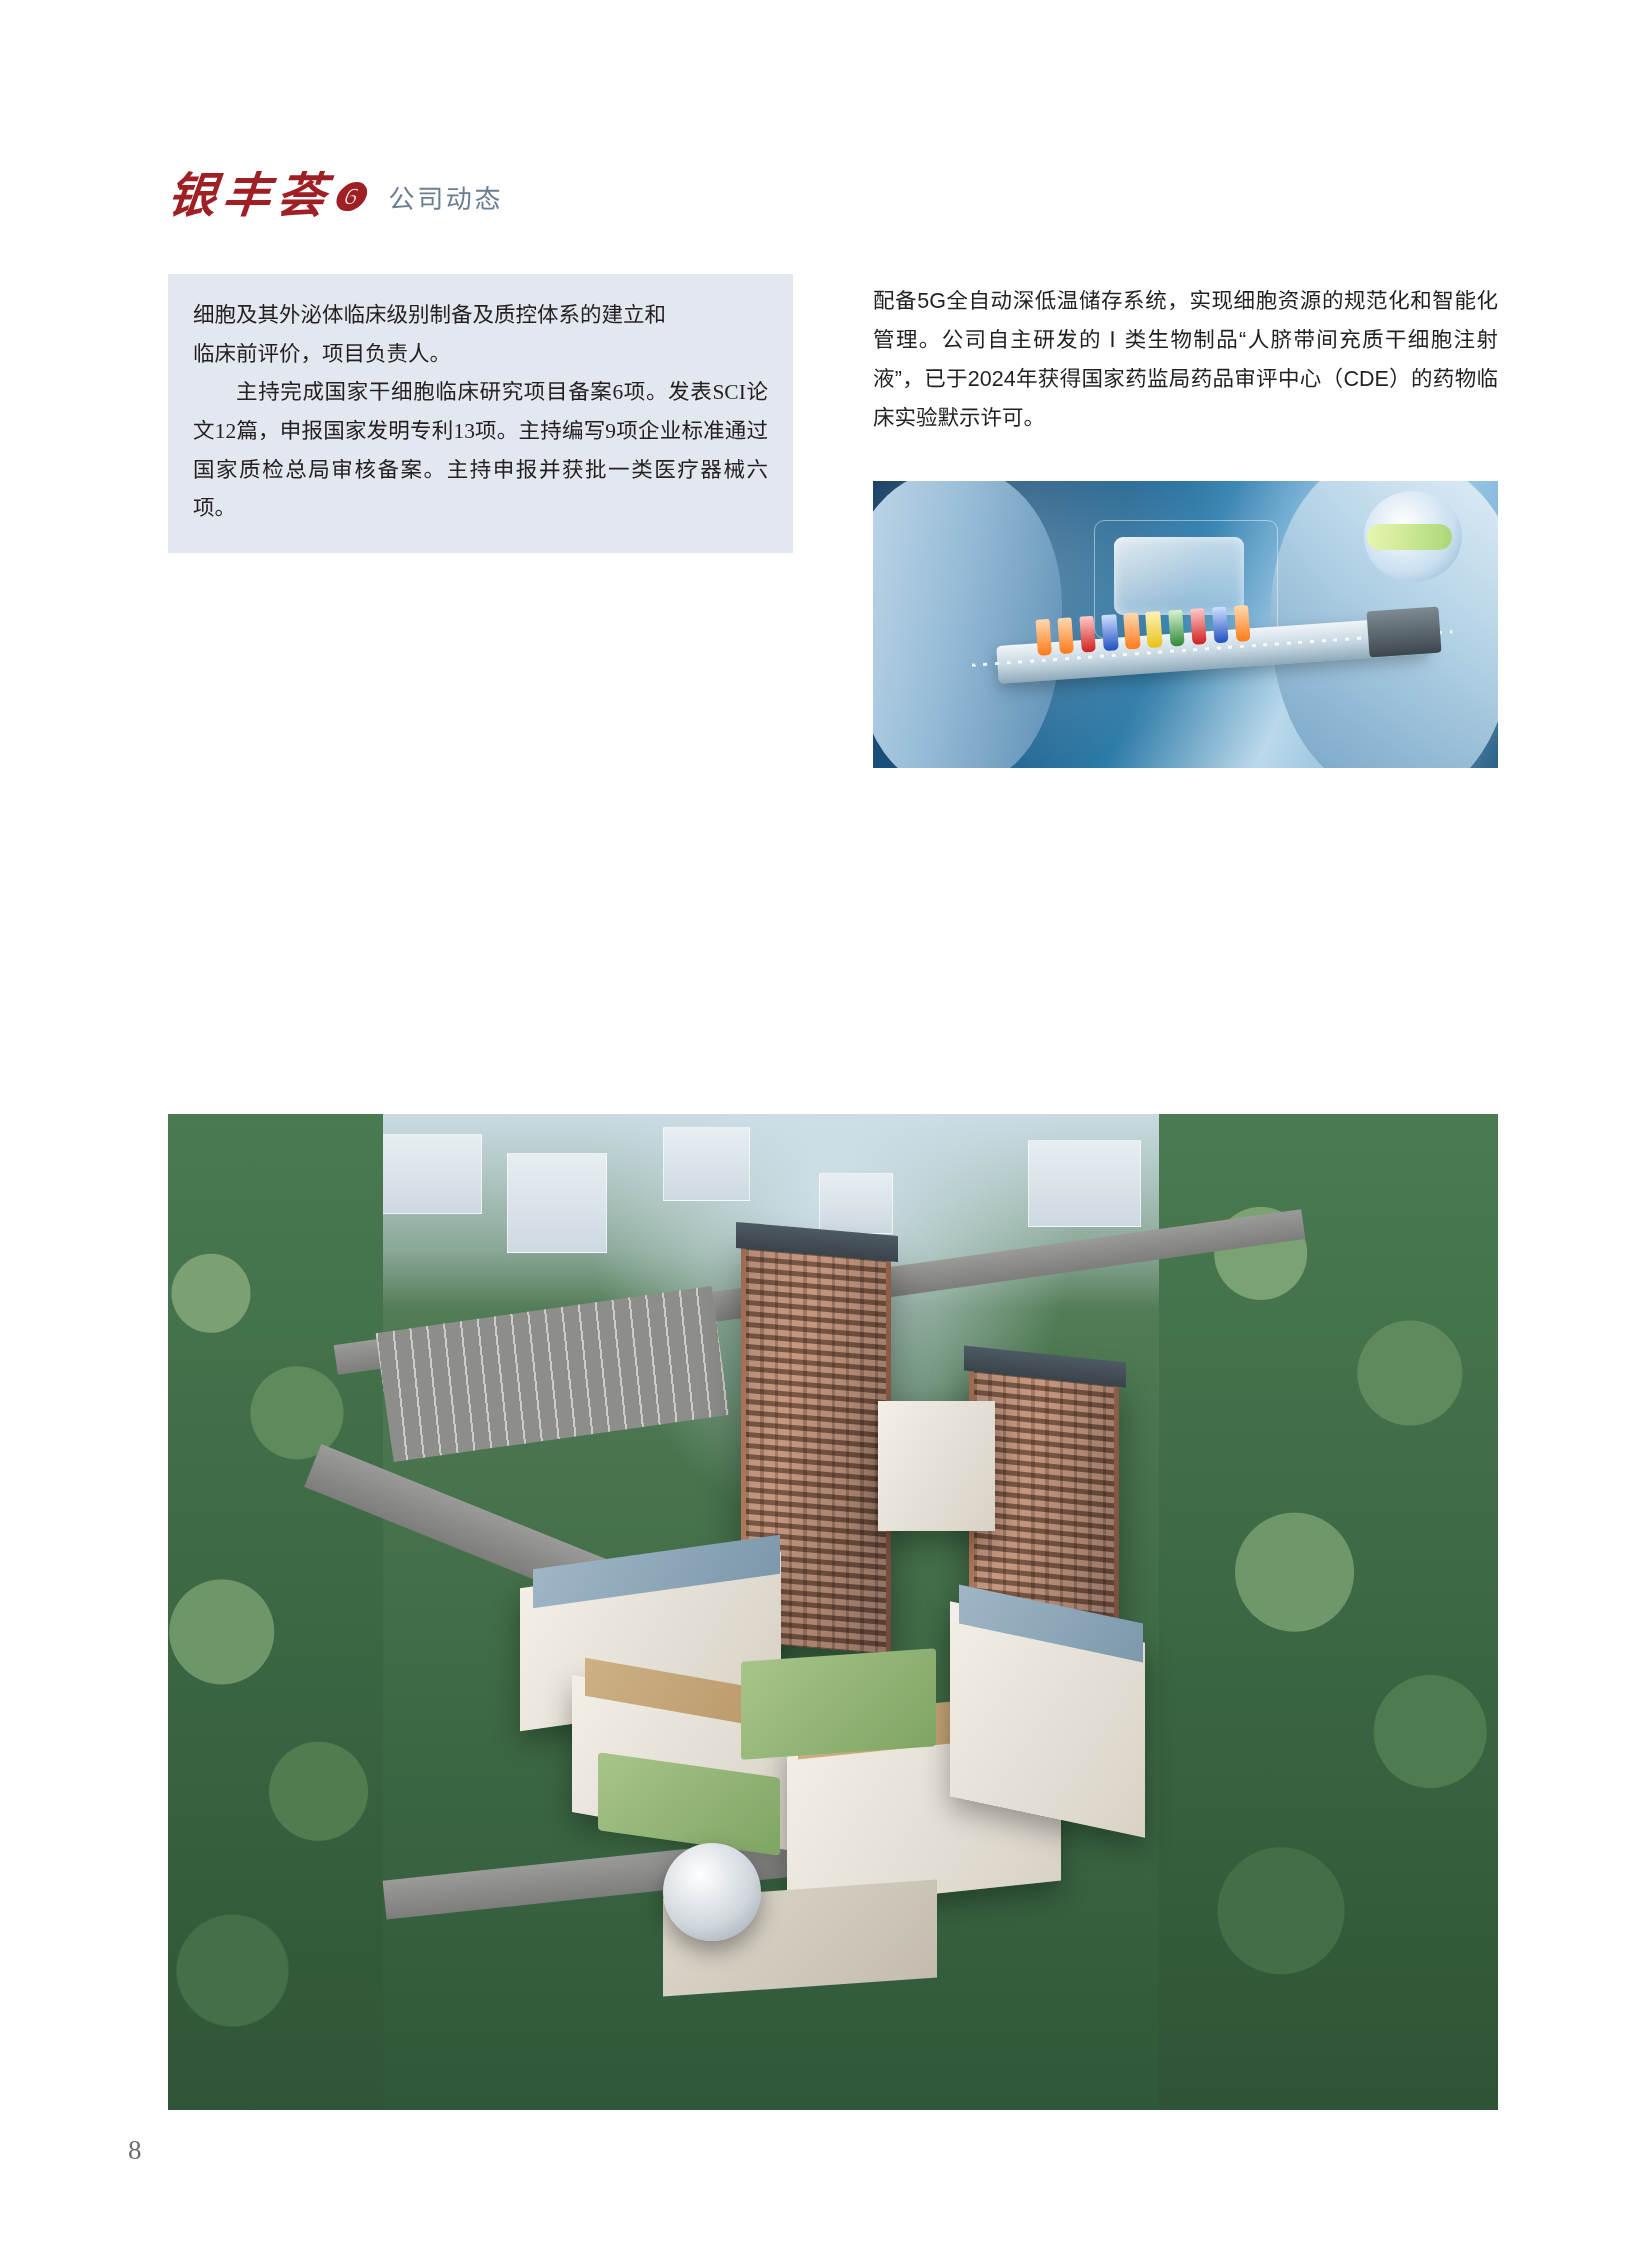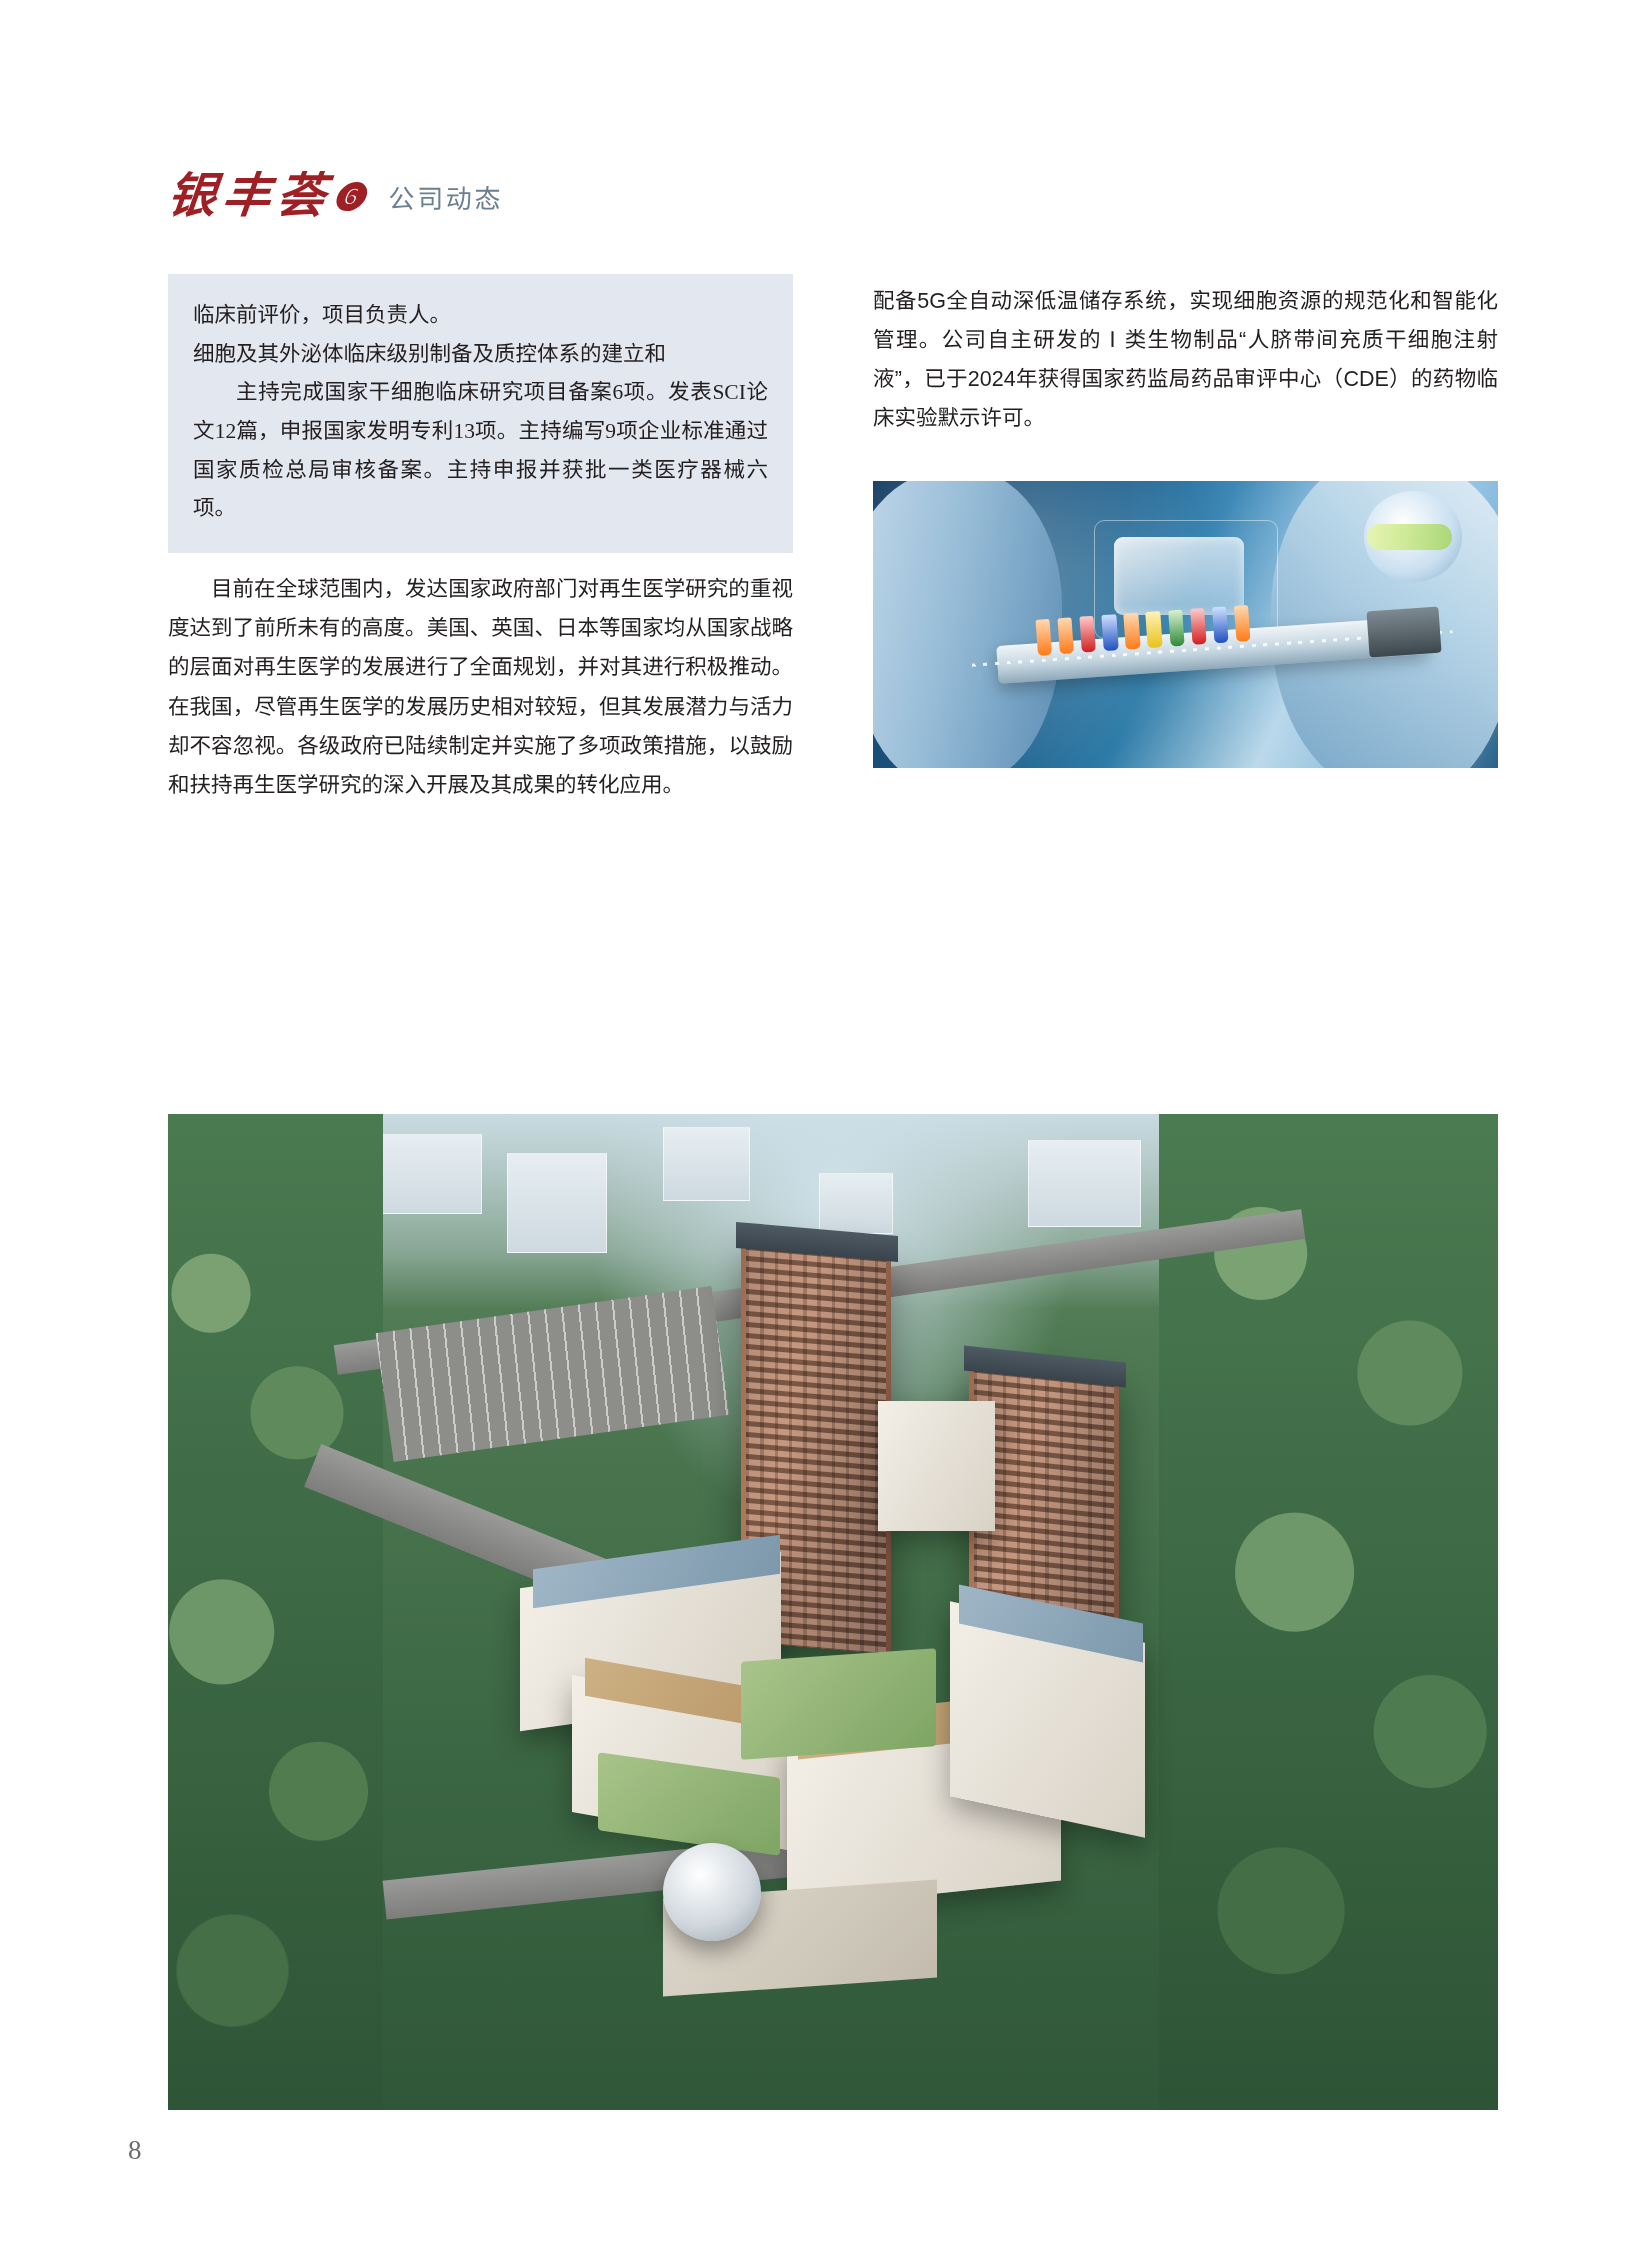--- a/index.html
+++ b/index.html
@@ -317,25 +317,24 @@
 
   <div class="header">
     <div class="masthead">
       <span>银丰荟</span><span class="masthead-mark">❻</span>
     </div>
     <div class="header-section">公司动态</div>
   </div>
 
   <div class="col col-left">
     <div class="callout">
+      <p>细胞及其外泌体临床级别制备及质控体系的建立和</p>
       <p>临床前评价，项目负责人。</p>
-      <p>细胞及其外泌体临床级别制备及质控体系的建立和</p>
       <p class="indent">主持完成国家干细胞临床研究项目备案6项。发表SCI论文12篇，申报国家发明专利13项。主持编写9项企业标准通过国家质检总局审核备案。主持申报并获批一类医疗器械六项。</p>
     </div>
-    <p class="para">目前在全球范围内，发达国家政府部门对再生医学研究的重视度达到了前所未有的高度。美国、英国、日本等国家均从国家战略的层面对再生医学的发展进行了全面规划，并对其进行积极推动。在我国，尽管再生医学的发展历史相对较短，但其发展潜力与活力却不容忽视。各级政府已陆续制定并实施了多项政策措施，以鼓励和扶持再生医学研究的深入开展及其成果的转化应用。</p>
   </div>
 
   <div class="col col-right">
     <p class="para noindent">配备5G全自动深低温储存系统，实现细胞资源的规范化和智能化管理。公司自主研发的Ⅰ类生物制品“人脐带间充质干细胞注射液”，已于2024年获得国家药监局药品审评中心（CDE）的药物临床实验默示许可。</p>
   </div>
 
   <div class="figure-lab">
     <div class="lab-bg"></div>
     <div class="lab-figure-left"></div>
     <div class="lab-figure-right"></div>

